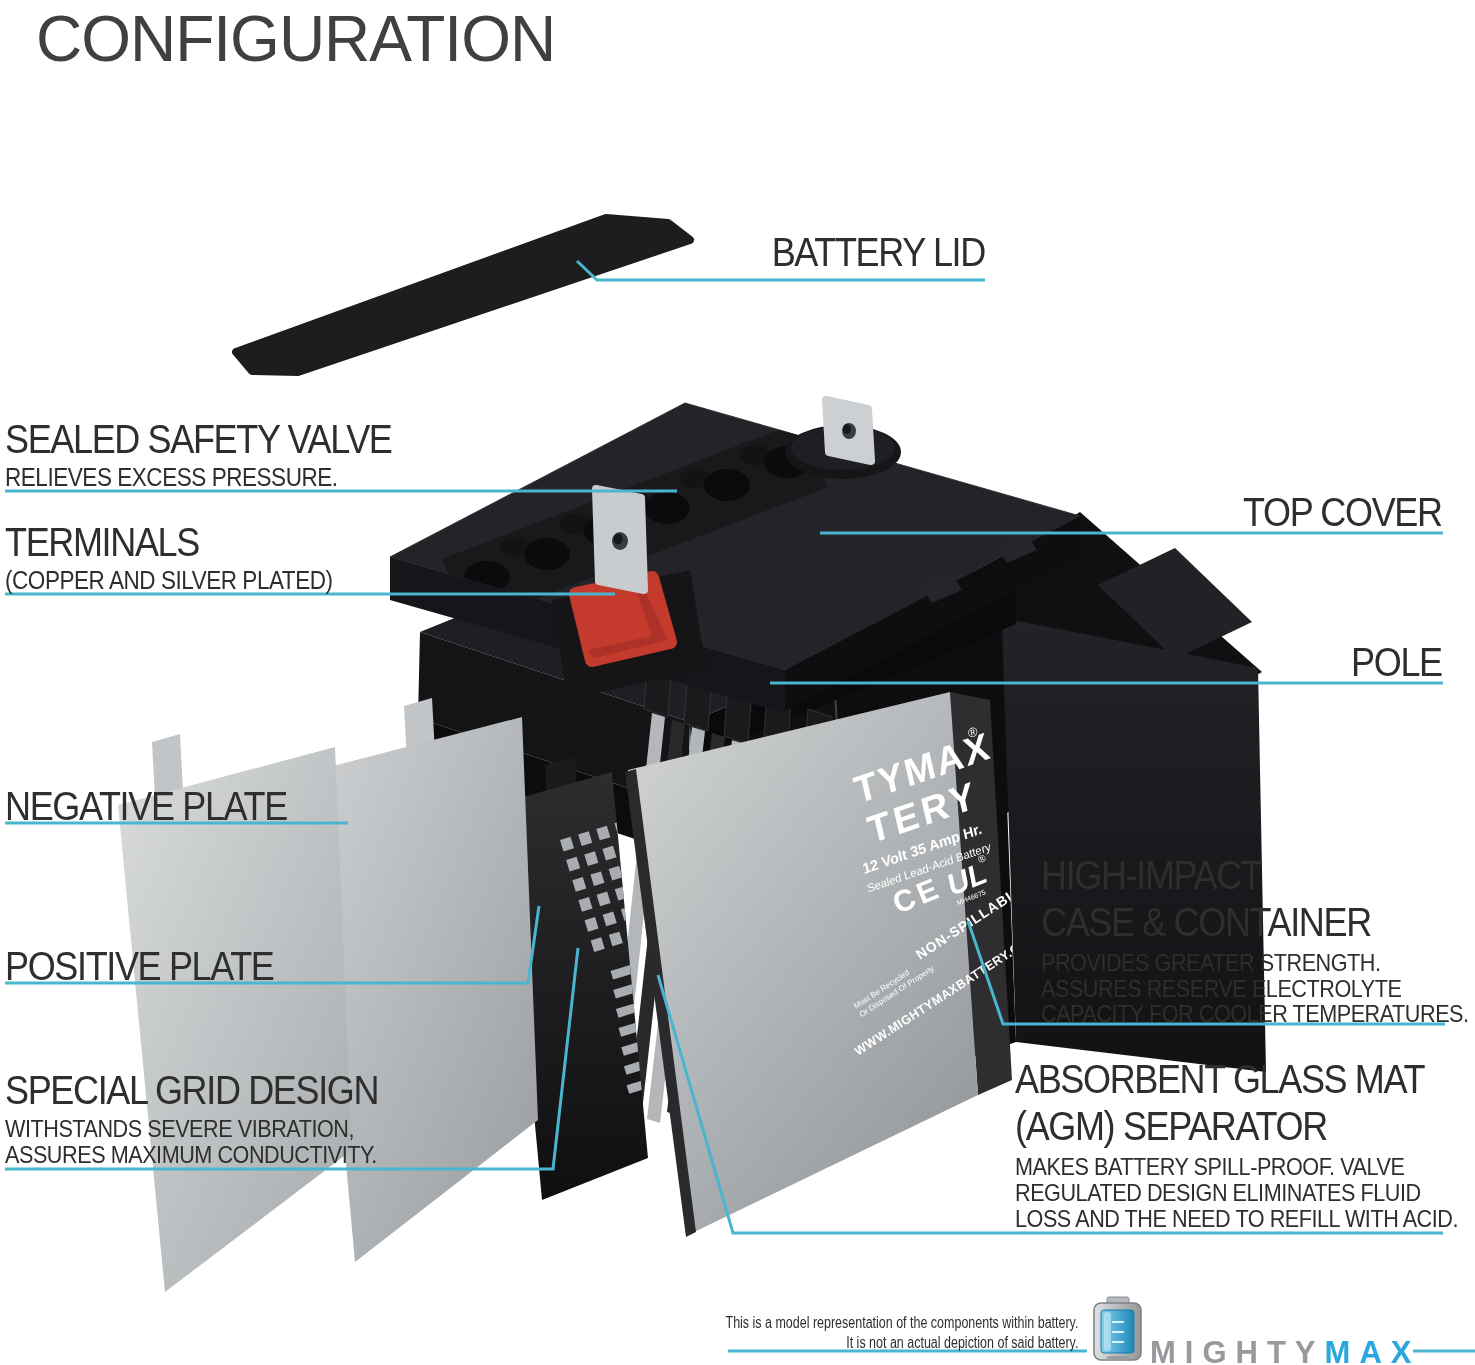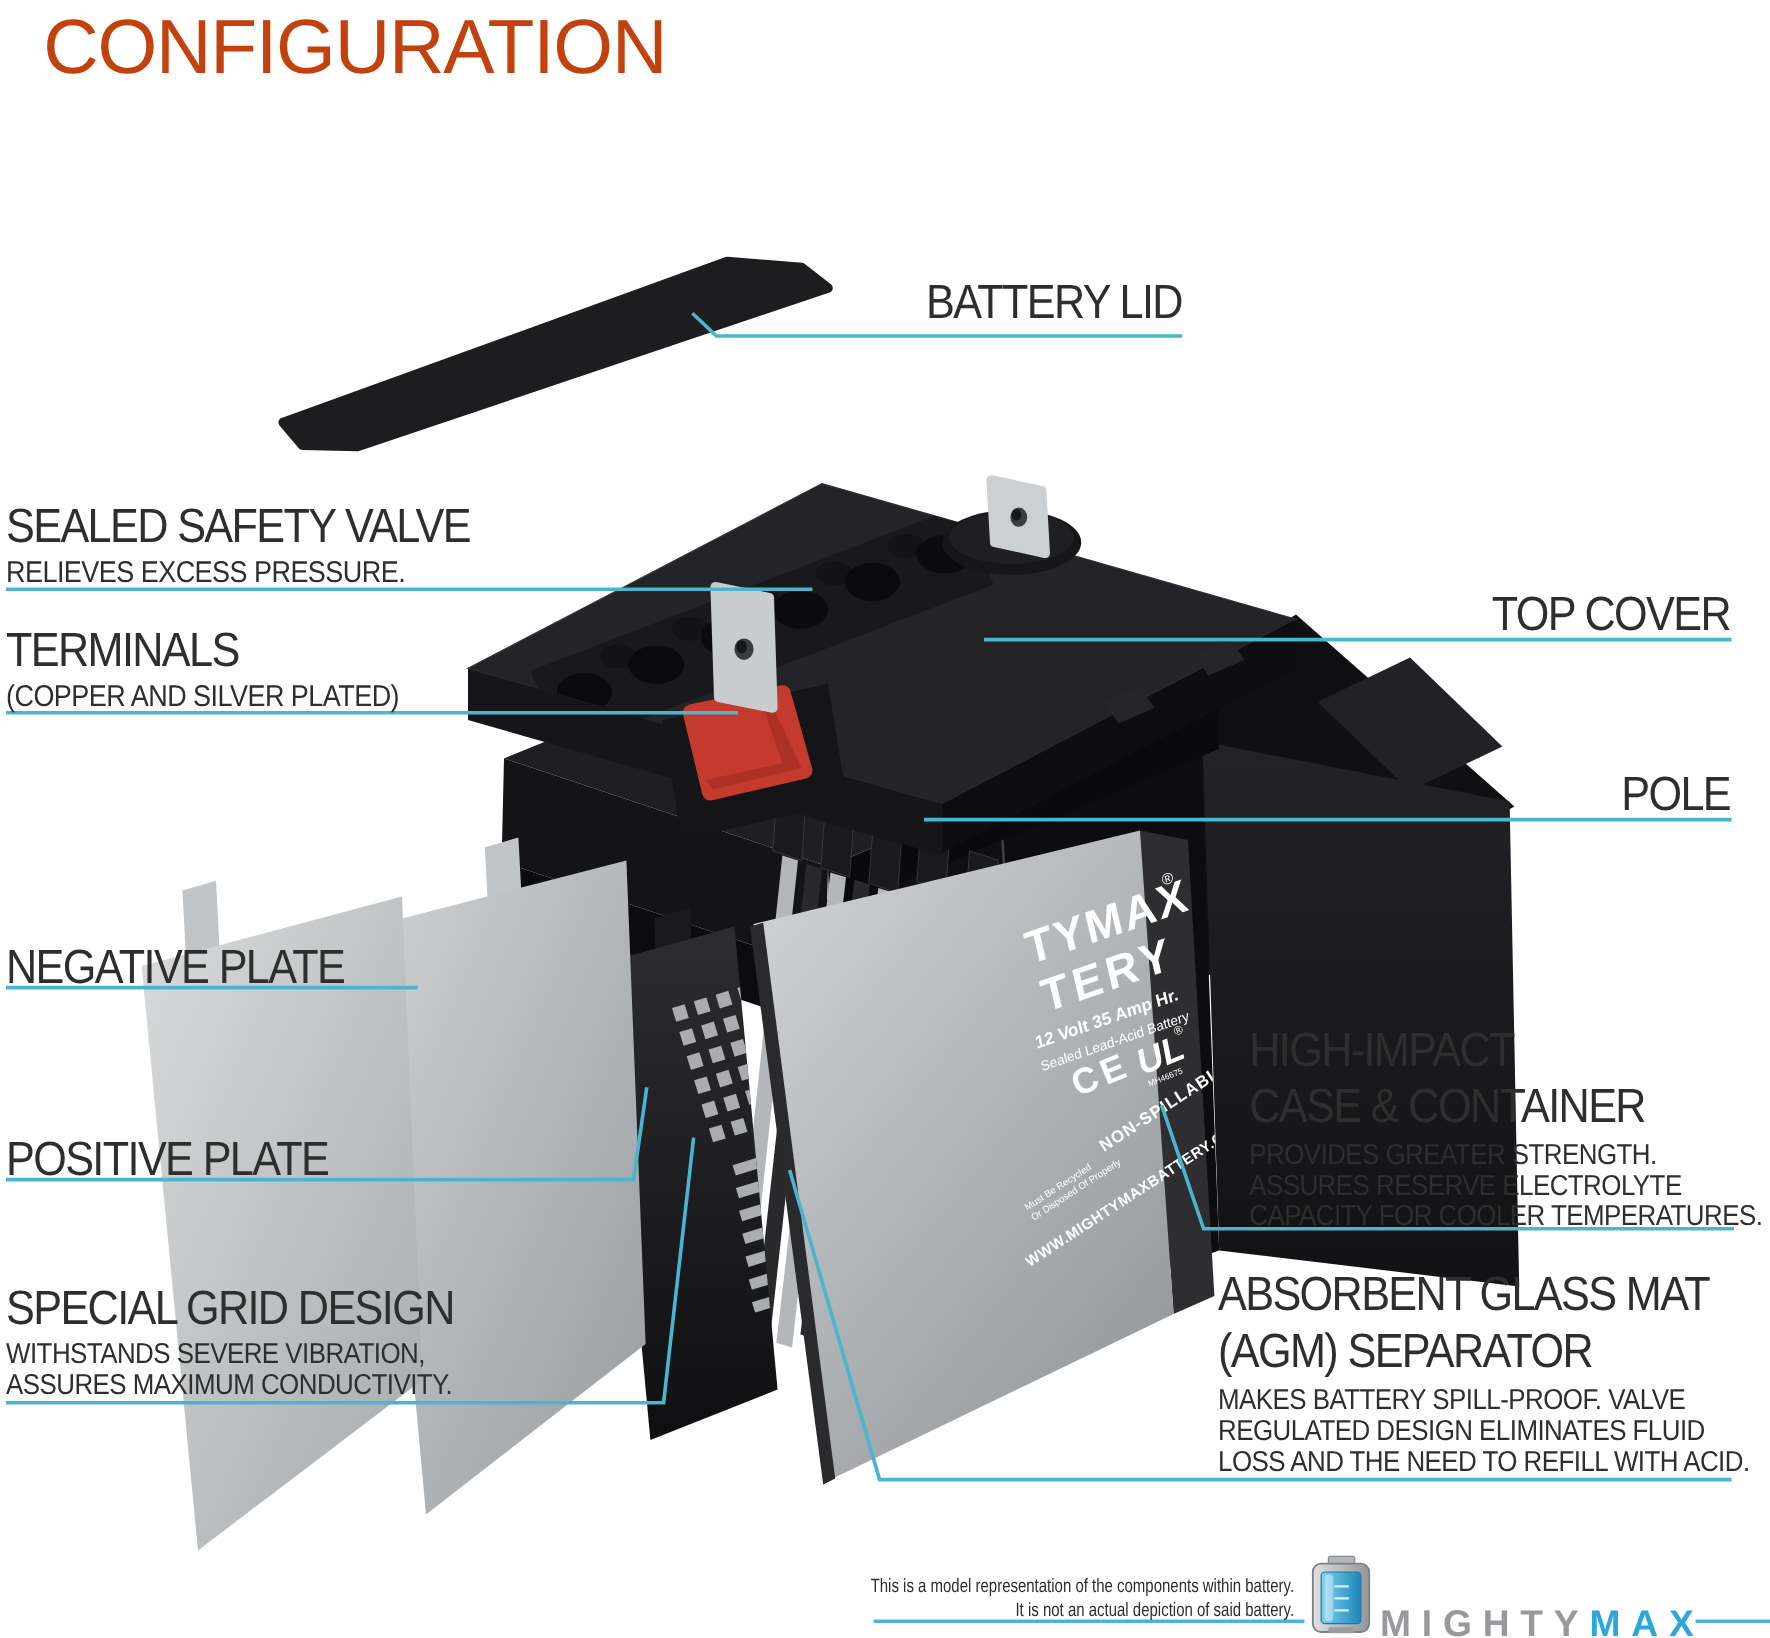--- a/index.html
+++ b/index.html
@@ -1,19 +1,19 @@
 <!DOCTYPE html>
 <html><head>
 <meta charset="utf-8">
 <style>
   html,body{margin:0;padding:0;background:#fff;}
   .canvas{position:relative;width:1475px;height:1365px;background:#ffffff;overflow:hidden;
           font-family:"Liberation Sans", sans-serif;color:#2d2d2d;}
   .art{position:absolute;left:0;top:0;}
-  .title{position:absolute;left:36px;top:2px;font-size:64px;letter-spacing:-1px;color:#c2410c;font-weight:400;white-space:nowrap;}
+  .title{position:absolute;left:36px;top:2px;font-size:64px;letter-spacing:-1px;color:#404040;font-weight:400;white-space:nowrap;}
   .lbl{position:absolute;white-space:nowrap;}
   .sqL{transform:scaleX(.9);transform-origin:0 0;}
   .sqR{transform:scaleX(.9);transform-origin:100% 0;text-align:right;}
   .h{font-size:40px;line-height:44px;letter-spacing:-1.5px;color:#2e2e2e;}
   .h2{font-size:40px;line-height:47px;letter-spacing:-1.5px;color:#2e2e2e;}
   .s{font-size:25px;line-height:27px;letter-spacing:-.5px;color:#2e2e2e;margin-top:3px;}
   .sp{font-size:24px;line-height:26px;letter-spacing:-.5px;color:#2e2e2e;margin-top:4px;}
   .disc{position:absolute;right:397px;top:1313px;font-size:16px;line-height:20px;
         transform:scaleX(.78);transform-origin:100% 0;text-align:right;color:#2e2e2e;}
   .logo{position:absolute;left:1150px;top:1299px;font-weight:bold;}

